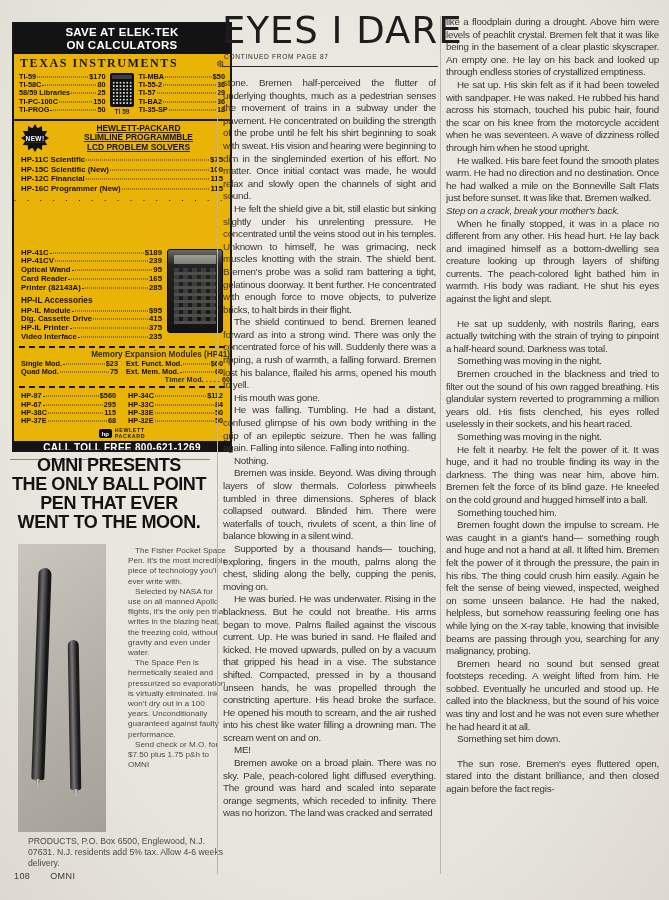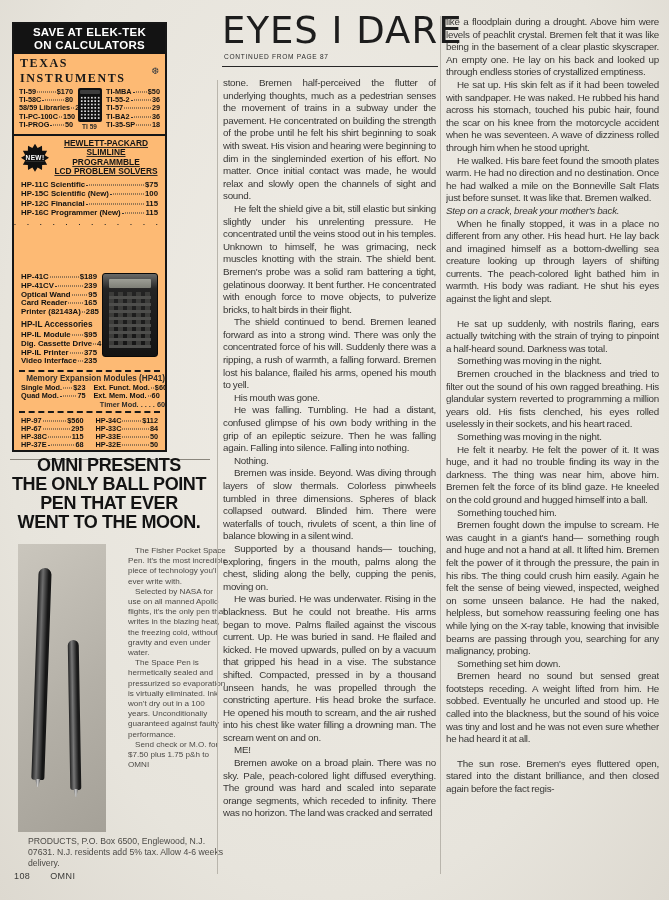--- a/index.html
+++ b/index.html
@@ -5,22 +5,22 @@
   * { box-sizing: border-box; margin: 0; padding: 0; }
   html, body { width: 669px; height: 900px; overflow: hidden; }
   body {
     position: relative;
     background: radial-gradient(ellipse at 50% 40%, #efece5 0%, #e7e4dc 70%, #ddd9d0 100%);
     font-family: "Liberation Sans", sans-serif;
     color: #2e2d2b;
   }
   
   .calc-ad {
-    position: absolute; left: 12px; top: 22px; width: 155px; height: 430px;
-    background: #fdba74; border: 2px solid #161616; overflow: hidden;
+    position: absolute; left: 12px; top: 22px; width: 220px; height: 430px;
+    background: #eab308; border: 2px solid #161616; overflow: hidden;
   }
   .calc-header { background: #131313; color: #fff; text-align: center; font-weight: bold;
     font-size: 11.5px; line-height: 12.5px; padding: 2px 0 3px; letter-spacing: .3px; }
   .ti-brand-row { display: flex; align-items: center; justify-content: space-between; padding: 2px 6px 0; }
   .ti-brand { font-family: "Liberation Serif", serif; font-weight: bold; font-size: 12px; letter-spacing: 1.6px; color: #181818; }
   .ti-logo { font-size: 9px; color: #444; }
   .ti-cols { display: flex; gap: 3px; padding: 2px 5px 4px; }
   .price-list { list-style: none; flex: 1; min-width: 0; }
   .price-row { display: flex; align-items: baseline; font-size: 7.3px; font-weight: bold;
     line-height: 8.2px; white-space: nowrap; color: #111; }
@@ -463,16 +463,16 @@
     <p class="indent">He walked. His bare feet found the smooth plates warm. He had no direction and no destination. Once he had walked a mile on the Bonneville Salt Flats just before sunset. It was like that. Bremen walked.</p>
     <p class="italic">Step on a crack, break your mother's back.</p>
     <p class="indent">When he finally stopped, it was in a place no different from any other. His head hurt. He lay back and imagined himself as a bottom-dwelling sea creature looking up through layers of shifting currents. The peach-colored light bathed him in warmth. His body was radiant. He shut his eyes against the light and slept.</p>
     <p class="indent gap">He sat up suddenly, with nostrils flaring, ears actually twitching with the strain of trying to pinpoint a half-heard sound. Darkness was total.</p>
     <p class="indent">Something was moving in the night.</p>
     <p class="indent">Bremen crouched in the blackness and tried to filter out the sound of his own ragged breathing. His glandular system reverted to programming a million years old. His fists clenched, his eyes rolled uselessly in their sockets, and his heart raced.</p>
     <p class="indent">Something was moving in the night.</p>
     <p class="indent">He felt it nearby. He felt the power of it. It was huge, and it had no trouble finding its way in the darkness. The thing was near him, above him. Bremen felt the force of its blind gaze. He kneeled on the cold ground and hugged himself into a ball.</p>
     <p class="indent">Something touched him.</p>
     <p class="indent">Bremen fought down the impulse to scream. He was caught in a giant's hand— something rough and huge and not a hand at all. It lifted him. Bremen felt the power of it through the pressure, the pain in his ribs. The thing could crush him easily. Again he felt the sense of being viewed, inspected, weighed on some unseen balance. He had the naked, helpless, but somehow reassuring feeling one has while lying on the X-ray table, knowing that invisible beams are passing through you, searching for any malignancy, probing.</p>
+    <p class="indent">Bremen heard no sound but sensed great footsteps receding. A weight lifted from him. He sobbed. Eventually he uncurled and stood up. He called into the blackness, but the sound of his voice was tiny and lost and he was not even sure whether he had heard it at all.</p>
     <p class="indent">Something set him down.</p>
-    <p class="indent">Bremen heard no sound but sensed great footsteps receding. A weight lifted from him. He sobbed. Eventually he uncurled and stood up. He called into the blackness, but the sound of his voice was tiny and lost and he was not even sure whether he had heard it at all.</p>
     <p class="indent gap">The sun rose. Bremen's eyes fluttered open, stared into the distant brilliance, and then closed again before the fact regis-</p>
   </div>
 
 </body></html>

